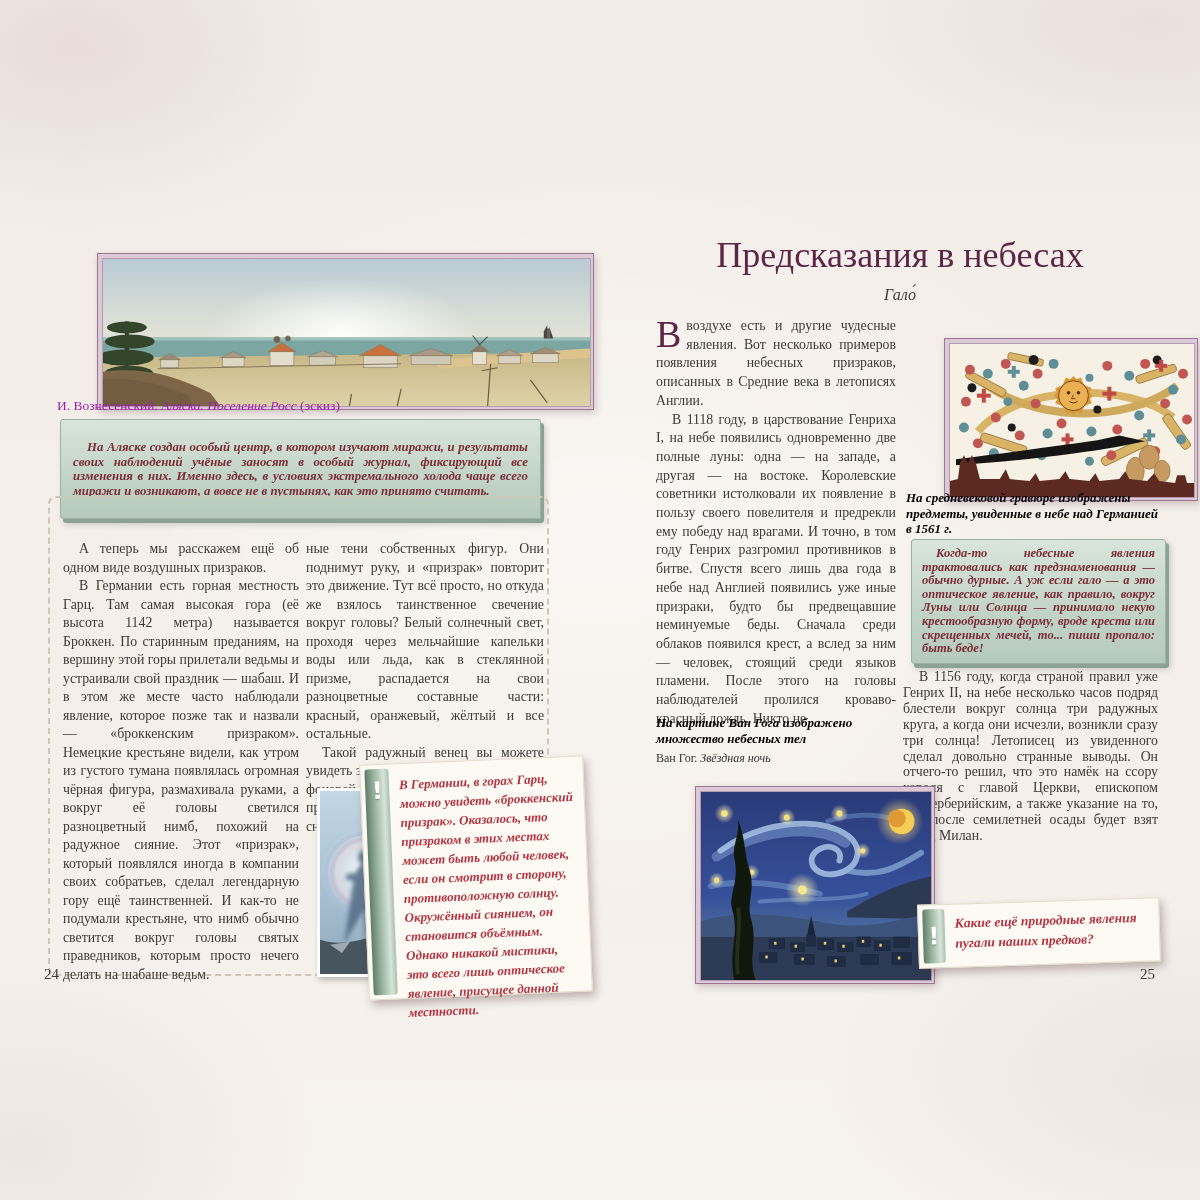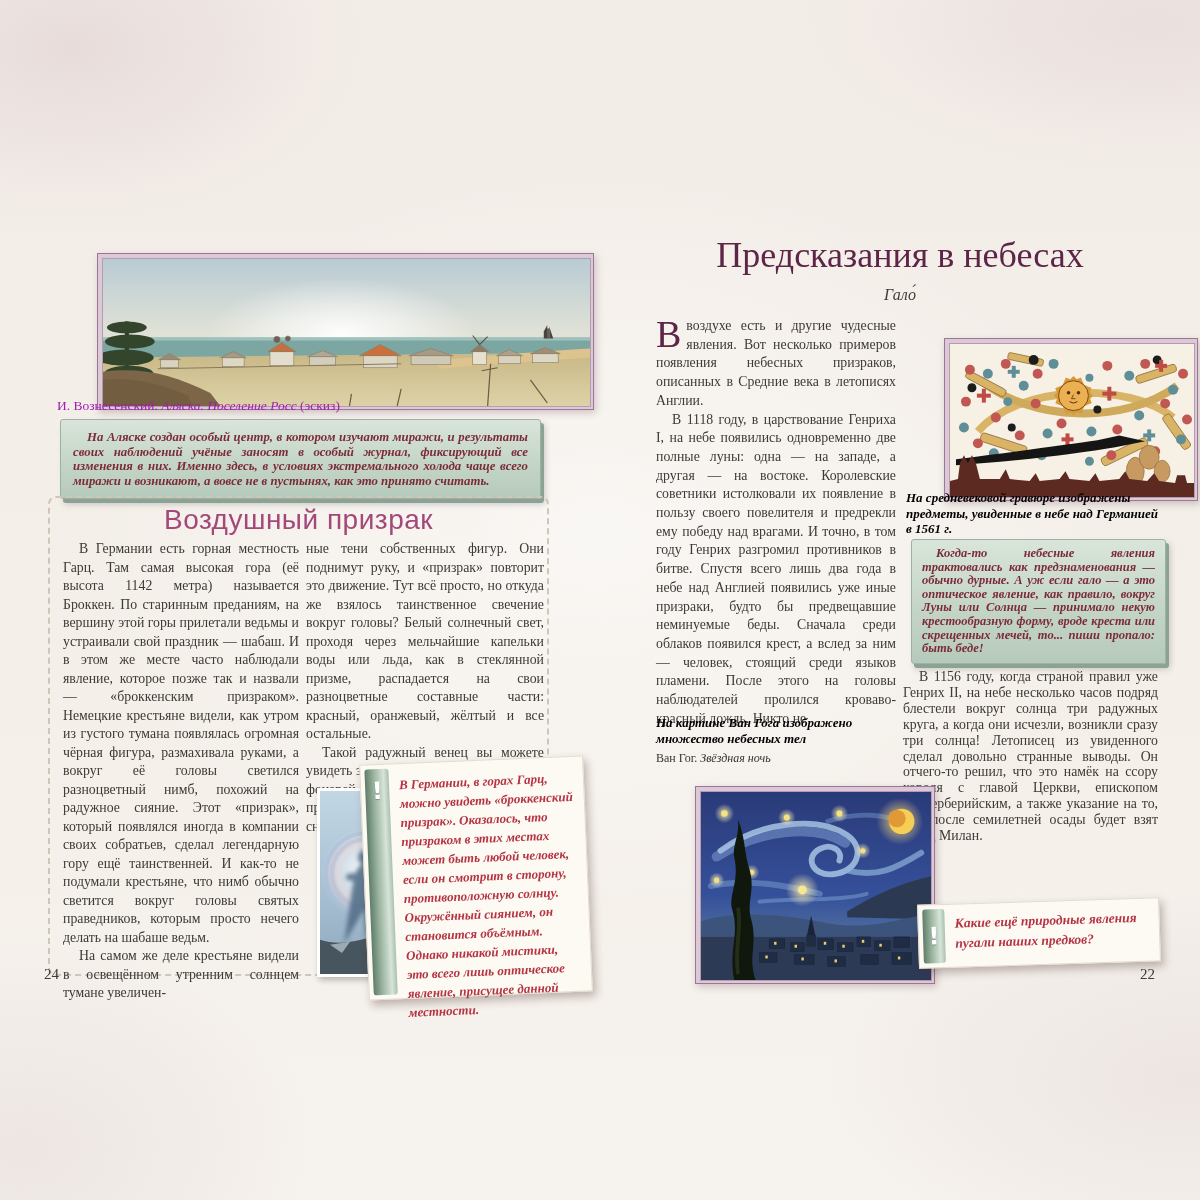--- a/index.html
+++ b/index.html
@@ -64,21 +64,21 @@
   .card2 .bang { line-height:54px; }
   .card2 .red-text { left:36px; top:9px; right:8px; font-size:13.5px; line-height:20px; }
 
   .pagenum { position:absolute; font-size:15px; color:#3f3c3a; }
   .pn-l { left:44px;  top:966px; }
   .pn-r { left:1140px; top:966px; }
 
   
   .painting { left:57px; top:237px; width:497px; height:157px; }
   .paint-cap { left:57px; top:398px; width:497px; }
-  .gb-l { left:60px; top:419px; width:481px; padding:10px 12px;
+  .gb-l { left:60px; top:419px; width:481px; padding:20px 12px;
           font-size:12.8px; line-height:14.6px; }
   .spectre { position:absolute; left:277px; top:772px; width:101px; height:189px;
              box-sizing:border-box; background:#fff; padding:3px;
              box-shadow:2px 3px 6px rgba(0,0,0,.25); z-index:4; }
   .spectre svg { display:block; width:100%; height:100%; }
 
   
   .r-title { position:absolute; left:640px; top:234px; width:520px; text-align:center;
              font-size:36px; color:#5d2547; }
   .r-sub   { position:absolute; left:640px; top:286px; width:520px; text-align:center;
@@ -180,24 +180,23 @@
 
     <div class="caption paint-cap">
       <span>И. Вознесенский. </span><i>Аляска. Поселение Росс</i><span> (эскиз)</span>
     </div>
 
     <div class="green-box gb-l">
       <p>На Аляске создан особый центр, в котором изучают миражи, и результаты своих наблюдений учёные заносят в особый журнал, фиксирующий все изменения в них. Именно здесь, в условиях экстремального холода чаще всего миражи и возникают, а вовсе не в пустынях, как это принято считать.</p>
     </div>
 
     <div class="stamp">
-      <h2>Воздушный призрак</h2>
       <div class="col c1 just">
+        <p class="ind">А теперь мы расскажем ещё об одном виде воздушных призраков.</p>
         <p class="ind">В Германии есть горная местность Гарц. Там самая высокая гора (её высота 1142 метра) называется Броккен. По старинным преданиям, на вершину этой горы прилетали ведьмы и устраивали свой праздник — шабаш. И в этом же месте часто наблюдали явление, которое позже так и назвали — «броккенским призраком». Немецкие крестьяне видели, как утром из густого тумана появлялась огромная чёрная фигура, размахивала руками, а вокруг её головы светился разноцветный нимб, похожий на радужное сияние. Этот «призрак», который появлялся иногда в компании своих собратьев, сделал легендарную гору ещё таинственней. И как-то не подумали крестьяне, что нимб обычно светится вокруг головы святых праведников, которым просто нечего делать на шабаше ведьм.</p>
-        <p class="ind">На самом же деле крестьяне видели в освещённом утренним солнцем тумане увеличен-</p>
       </div>
       <div class="col c2 just">
         <p>ные тени собственных фигур. Они поднимут руку, и «призрак» повторит это движение. Тут всё просто, но откуда же взялось таинственное свечение вокруг головы? Белый солнечный свет, проходя через мельчайшие капельки воды или льда, как в стеклянной призме, распадается на свои разноцветные составные части: красный, оранжевый, жёлтый и все остальные.</p>
         <p class="ind">Такой радужный венец вы можете увидеть зимой вокруг горящих уличных фонарей, но здесь вместо капель дождя преломляют свет кристаллики льда — снежинки.</p>
       </div>
     </div>
 
     <figure class="spectre">
       <svg viewBox="0 0 95 182" preserveAspectRatio="none">
         <defs>
@@ -458,15 +457,15 @@
       </svg>
     </figure>
 
     <aside class="card card2">
       <div class="spine">
         <span class="bang">!</span>
       </div>
       <p class="red-text">Какие ещё природные явления пугали наших предков?</p>
     </aside>
 
-    <div class="pagenum pn-r">22</div>
+    <div class="pagenum pn-r">25</div>
   </section>
 </div>
 
 </body></html>

